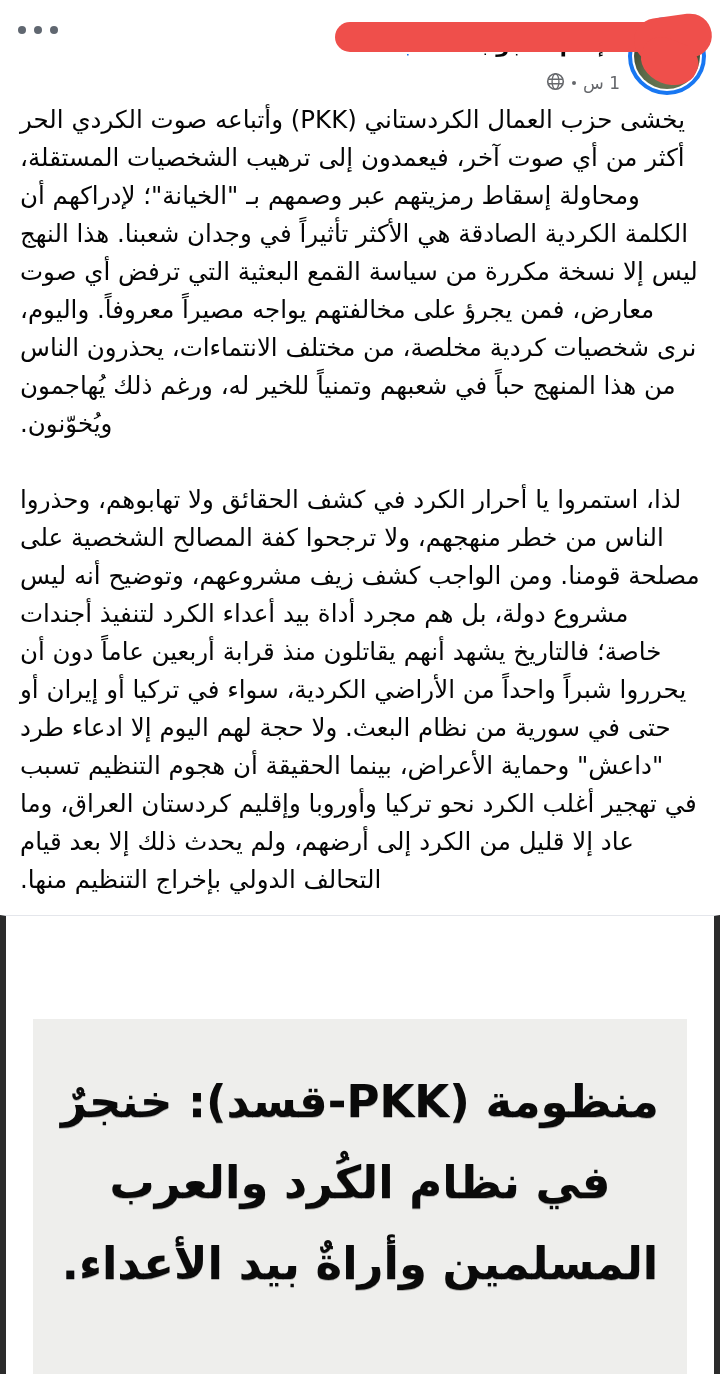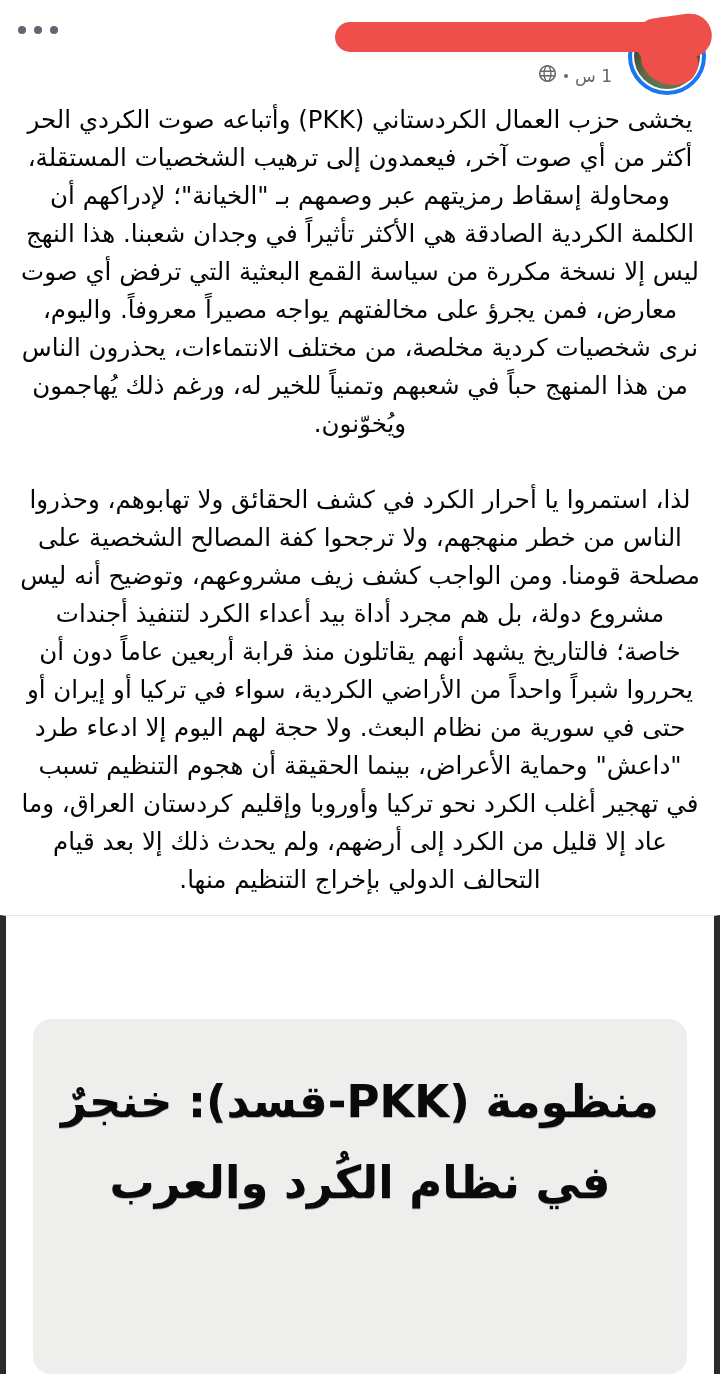--- a/index.html
+++ b/index.html
@@ -18,23 +18,22 @@
     display:flex;
     flex-direction:column;
   }
 
   
   .post-header {
     position:relative;
     height:95px;
     flex:0 0 95px;
     display:flex;
-    align-items:center;
+    align-items:flex-end;
     padding:14px 14px 0 14px;
-    gap:8px;
   }
 
   .avatar-wrap {
     position:relative;
     width:78px; height:78px;
     flex:0 0 78px;
     margin-top:2px;
     margin-left:8px;
   }
   .avatar-ring {
@@ -156,21 +155,21 @@
 
   
   .post-body {
     flex:0 0 auto;
     padding:6px 20px 0 20px;
     color:#050505;
   }
   .post-body p {
     font-size:24.5px;
     line-height:38px;
-    text-align:center;
+    text-align:left;
     direction:rtl;
     word-spacing:0px;
   }
   .para-gap { height:38px; }
 
   
   .media-card {
     position:relative;
     margin-top:16px;
     flex:1 1 auto;
@@ -181,21 +180,20 @@
     overflow:hidden;
   }
   .media-inner {
     position:absolute;
     top:103px;
     left:27px;
     right:27px;
     bottom:0;
     background:#eeeeec;
     padding:42px 26px 0 26px;
-    border-radius:18px;
   }
   .headline {
     direction:rtl;
     text-align:center;
     color:#0a0a0a;
     font-size:45px;
     font-weight:bold;
     line-height:81px;
     letter-spacing:0px;
     text-shadow:0 1px 0 rgba(0,0,0,0.25);
@@ -250,17 +248,18 @@
     <p>يخشى حزب العمال الكردستاني (PKK) وأتباعه صوت الكردي الحر أكثر من أي صوت آخر، فيعمدون إلى ترهيب الشخصيات المستقلة، ومحاولة إسقاط رمزيتهم عبر وصمهم بـ "الخيانة"؛ لإدراكهم أن الكلمة الكردية الصادقة هي الأكثر تأثيراً في وجدان شعبنا. هذا النهج ليس إلا نسخة مكررة من سياسة القمع البعثية التي ترفض أي صوت معارض، فمن يجرؤ على مخالفتهم يواجه مصيراً معروفاً. واليوم، نرى شخصيات كردية مخلصة، من مختلف الانتماءات، يحذرون الناس من هذا المنهج حباً في شعبهم وتمنياً للخير له، ورغم ذلك يُهاجمون ويُخوّنون.</p>
     <div class="para-gap"></div>
     <p>لذا، استمروا يا أحرار الكرد في كشف الحقائق ولا تهابوهم، وحذروا الناس من خطر منهجهم، ولا ترجحوا كفة المصالح الشخصية على مصلحة قومنا. ومن الواجب كشف زيف مشروعهم، وتوضيح أنه ليس مشروع دولة، بل هم مجرد أداة بيد أعداء الكرد لتنفيذ أجندات خاصة؛ فالتاريخ يشهد أنهم يقاتلون منذ قرابة أربعين عاماً دون أن يحرروا شبراً واحداً من الأراضي الكردية، سواء في تركيا أو إيران أو حتى في سورية من نظام البعث. ولا حجة لهم اليوم إلا ادعاء طرد "داعش" وحماية الأعراض، بينما الحقيقة أن هجوم التنظيم تسبب في تهجير أغلب الكرد نحو تركيا وأوروبا وإقليم كردستان العراق، وما عاد إلا قليل من الكرد إلى أرضهم، ولم يحدث ذلك إلا بعد قيام التحالف الدولي بإخراج التنظيم منها.</p>
   </div>
 
   <div class="media-card">
     <div class="media-inner">
       <div class="headline">
         <span>منظومة (PKK-قسد): خنجرٌ</span>
         <span>في نظام الكُرد والعرب</span>
+        <span>المسلمين وأراةٌ بيد الأعداء.</span>
       </div>
     </div>
   </div>
 
 </div>
 
 </body></html>

